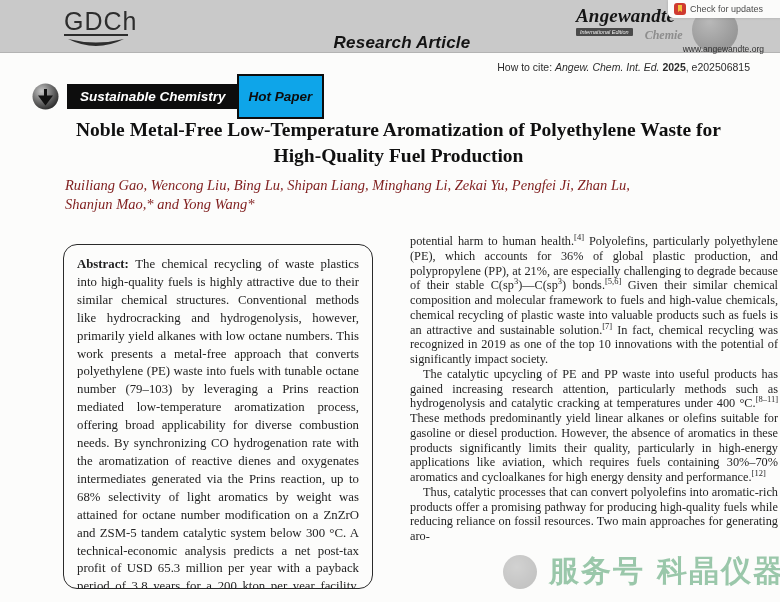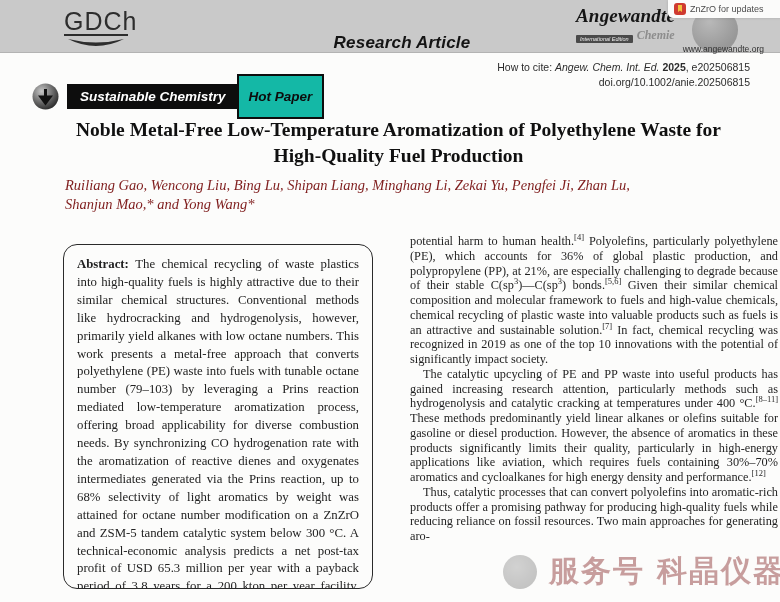--- a/index.html
+++ b/index.html
@@ -23,21 +23,21 @@
   .angw{position:absolute;left:576px;top:5px;width:190px;height:46px;}
   .angw-circle{
     position:absolute;left:116px;top:2px;width:46px;height:46px;border-radius:50%;
     background:radial-gradient(circle at 38% 32%, #b6b6b6, #8f8f8f 70%);
     opacity:.85;
   }
   .angw-name{
     position:relative;font-family:"Liberation Serif", serif;font-weight:bold;font-style:italic;
     font-size:19px;color:#151515;letter-spacing:.2px;
   }
-  .angw-row2{position:relative;display:flex;align-items:flex-end;gap:4px;margin-top:1px;}
+  .angw-row2{position:relative;display:flex;align-items:flex-start;gap:12px;margin-top:1px;}
   .angw-intl{
     background:#4a4a4a;color:#eee;font-family:"Liberation Sans", sans-serif;
     font-size:5.5px;font-style:italic;padding:1px 4px;border-radius:1px;white-space:nowrap;
   }
   .angw-chemie{
     font-family:"Liberation Serif", serif;font-weight:bold;font-style:italic;
     font-size:12px;color:#8d8d8d;
   }
   .angw-url{
     position:relative;text-align:right;font-family:"Liberation Sans", sans-serif;
@@ -61,21 +61,21 @@
   .citation .bd{font-weight:bold;}
   
   .badge-row{position:absolute;left:32px;top:74px;display:flex;align-items:center;}
   .sphere{width:27px;height:27px;margin-right:8px;flex:none;}
   .badge-black{
     background:#0d0d0d;color:#fff;font-family:"Liberation Sans", sans-serif;
     font-weight:bold;font-style:italic;font-size:13.5px;
     padding:5px 11px 5px 13px;white-space:nowrap;text-align:right;
   }
   .badge-white{
-    background:#14b8a6;color:#0d0d0d;border:2px solid #0d0d0d;
+    background:#0ea5e9;color:#0d0d0d;border:2px solid #0d0d0d;
     font-family:"Liberation Sans", sans-serif;font-weight:bold;font-style:italic;
     font-size:13.5px;padding:13px 10px;white-space:nowrap;
   }
   
   .title{
     position:absolute;left:65px;top:111px;width:655px;
     font-weight:bold;font-size:19.5px;line-height:26px;color:#101010;
   }
   .authors{
     position:absolute;left:65px;top:176px;width:590px;
@@ -104,21 +104,21 @@
   .watermark{
     position:absolute;left:503px;top:551px;display:flex;align-items:center;gap:12px;
     opacity:.42;pointer-events:none;
   }
   .wm-circle{
     width:34px;height:34px;border-radius:50%;flex:none;
     background:radial-gradient(circle at 40% 35%, #9a9a9a, #777 75%);
   }
   .wm-text{
     font-family:"DejaVu Sans", sans-serif;font-weight:bold;
-    font-size:30px;color:#7f1d1d;white-space:nowrap;letter-spacing:2px;
+    font-size:30px;color:#15803d;white-space:nowrap;letter-spacing:2px;
   }
 </style>
 </head>
 <body>
 
 <div class="band">
   <div class="gdch">
     <svg width="108" height="42" viewBox="0 0 108 42">
       <text x="2" y="22" font-family="Liberation Sans, sans-serif" font-size="25" fill="#2d2d2d" letter-spacing="1">GDCh</text>
       <line x1="2" y1="27" x2="66" y2="27" stroke="#2d2d2d" stroke-width="2"></line>
@@ -137,26 +137,25 @@
     </div>
     <div class="angw-url">www.angewandte.org</div>
   </div>
 </div>
 
 <div class="check-updates">
   <svg width="12" height="12" viewBox="0 0 12 12">
     <rect x="0" y="0" width="12" height="12" rx="3" fill="#cf3a30"></rect>
     <path d="M4 2 h4 v7 l-2 -1.6 -2 1.6 Z" fill="#f2c23e"></path>
   </svg>
-  <span>ZnZrO for updates</span>
+  <span>Check for updates</span>
 </div>
 
 <div class="citation">
   <div><span>How to cite: </span><span class="it">Angew. Chem. Int. Ed. </span><span class="bd">2025</span><span>, e202506815</span></div>
-  <div>doi.org/10.1002/anie.202506815</div>
 </div>
 
 <div class="badge-row">
   <svg class="sphere" viewBox="0 0 27 27">
     <defs>
       <radialGradient id="sph" cx="35%" cy="30%" r="75%">
         <stop offset="0%" stop-color="#c6c6c6"></stop>
         <stop offset="55%" stop-color="#6e6e6e"></stop>
         <stop offset="100%" stop-color="#2a2a2a"></stop>
       </radialGradient>

